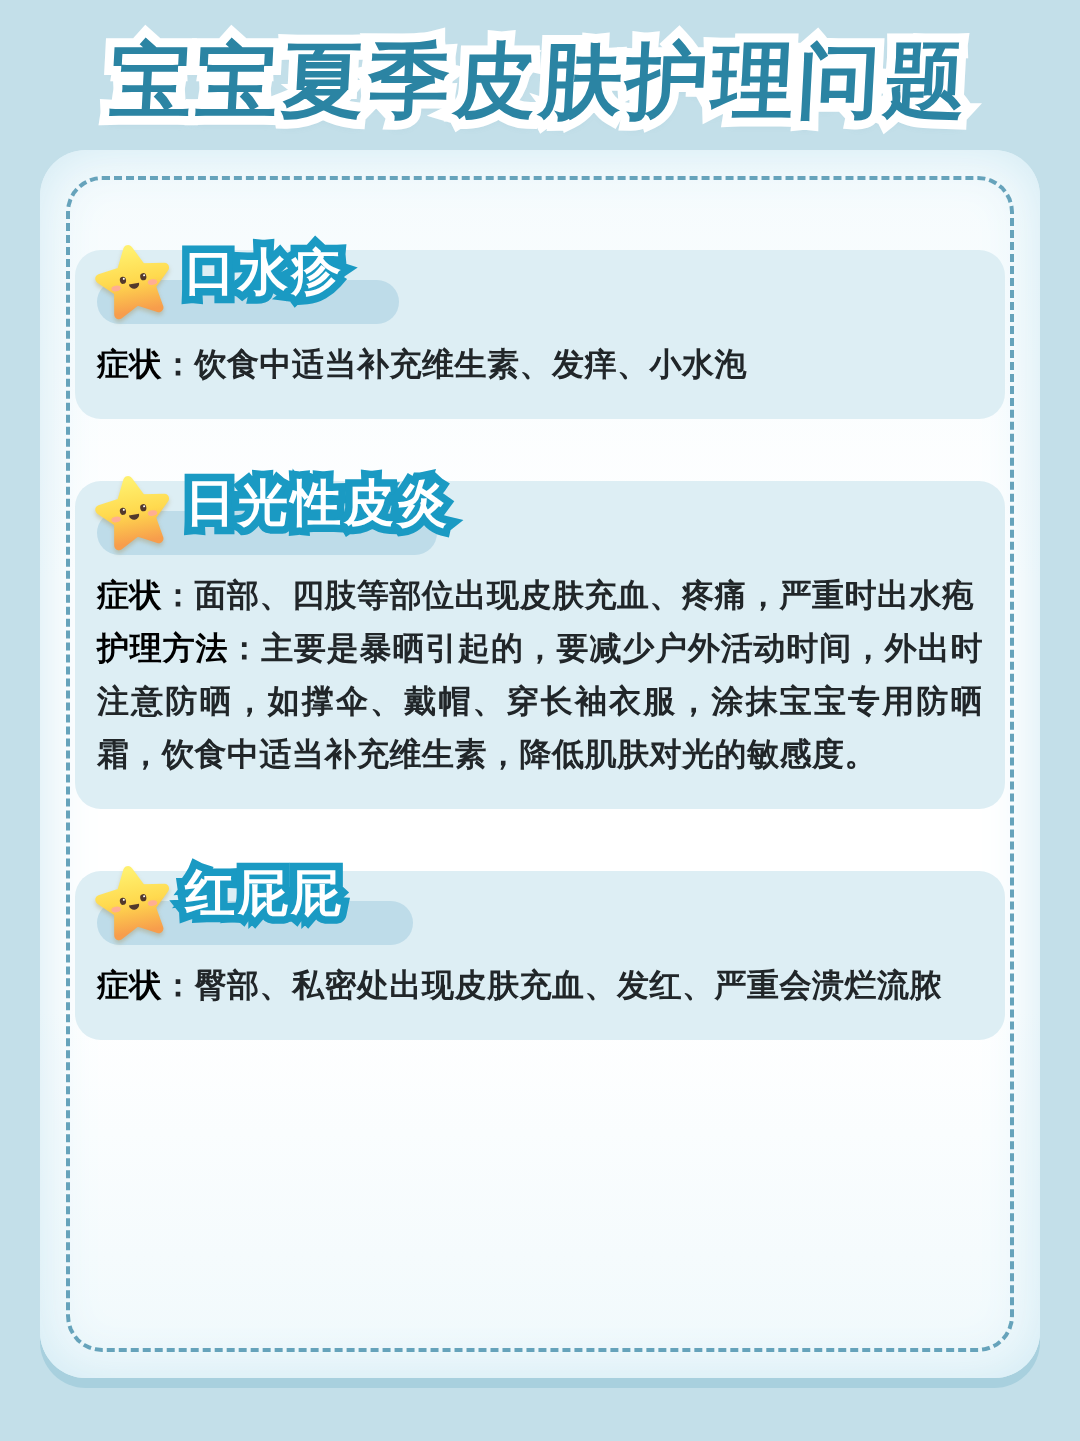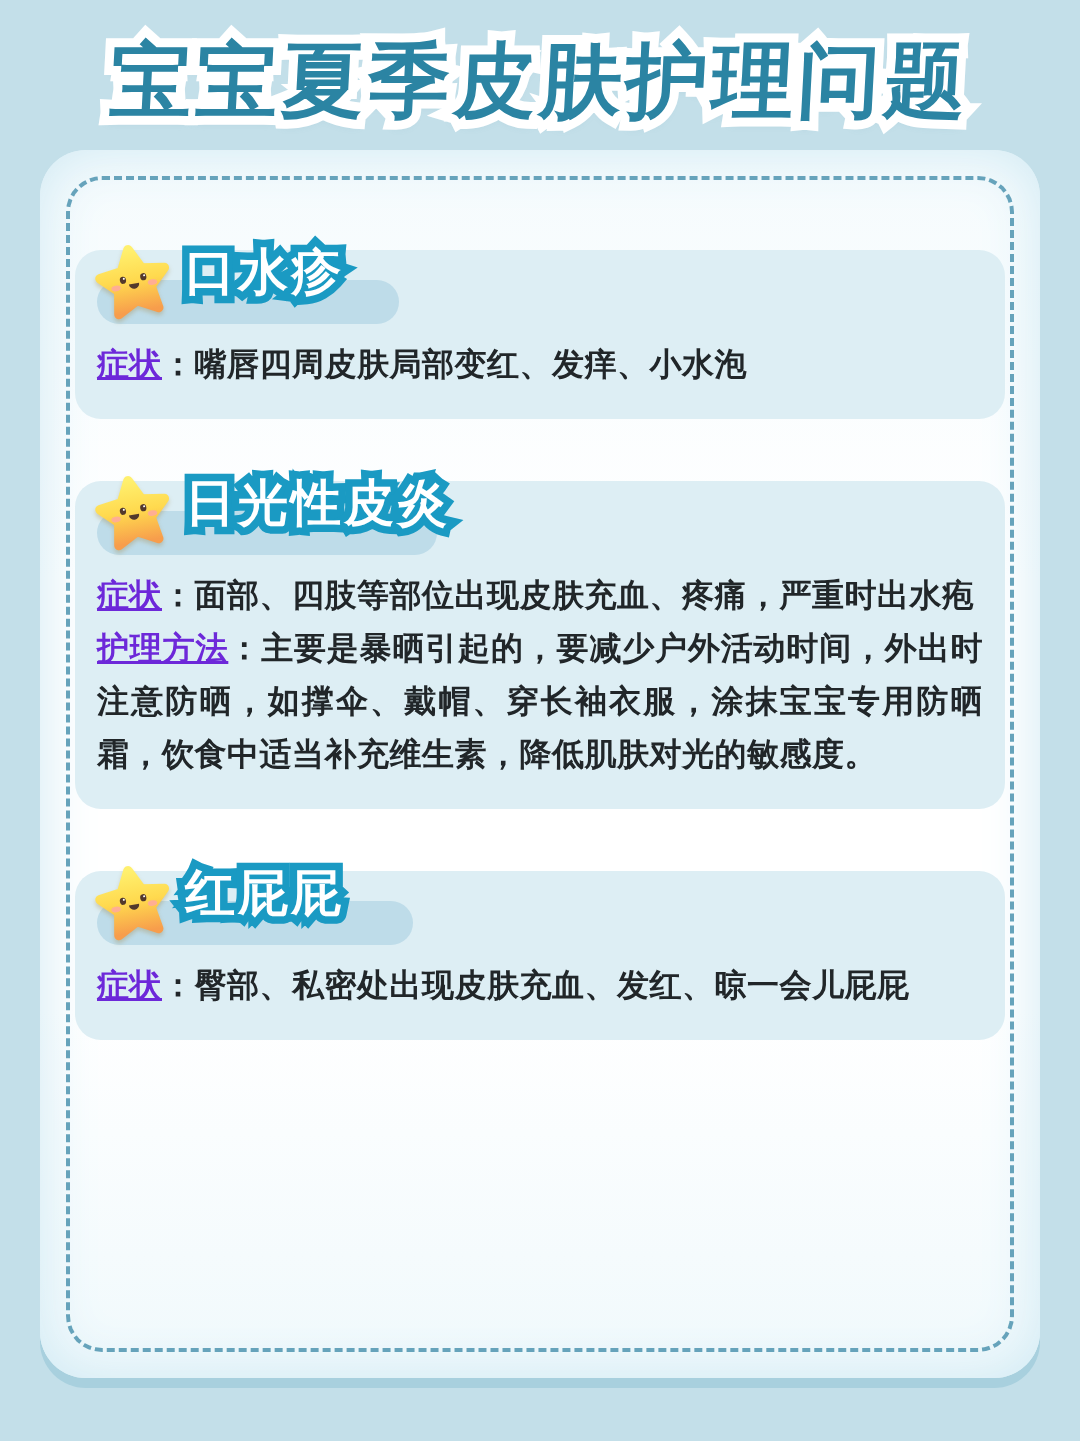--- a/index.html
+++ b/index.html
@@ -87,21 +87,21 @@
 
   
   .body-line {
     font-size: 32px;
     line-height: 53px;
     font-weight: 700;
     color: #212629;
     text-align: justify;
     letter-spacing: 0.5px;
   }
-  .red { color: #6d28d9; text-decoration: underline; }
+  .red { color: #000000; }
 
   .grad-defs { position: absolute; width: 0; height: 0; overflow: hidden; }
 </style>
 </head>
 <body>
 
 <svg class="grad-defs" aria-hidden="true">
   <defs>
     <linearGradient id="starGrad" x1="0" y1="0" x2="0" y2="1">
       <stop offset="0" stop-color="#fff06e"></stop>
@@ -136,21 +136,21 @@
             <ellipse cx="71.5" cy="55" rx="5.5" ry="3.2" fill="#ffa8a0" opacity="0.85"></ellipse>
             <path d="M44,53 a6,6 0 0 0 12,0 z" fill="#53392c"></path>
           </g>
         </svg>
       </span>
       <div class="sec-title">
         <span class="t-stroke">口水疹</span>
         <span class="t-fill">口水疹</span>
       </div>
     </div>
-    <p class="body-line"><span class="red">症状</span><span>：</span><span>嘴唇四周皮肤局部变红、发痒、小水泡</span></p>
+    <p class="body-line"><span class="red">症状</span><span>：</span><span>饮食中适当补充维生素、发痒、小水泡</span></p>
   </section>
 
   <section class="card sec1">
     <div class="sec-head">
       <span class="pill"></span>
       <span class="star">
         <svg viewBox="0 0 100 100">
           <g transform="rotate(-10 50 53)">
             <path d="M50,13 L61.8,36.8 L88,40.6 L69,59.2 L73.5,85.4 L50,73 L26.5,85.4 L31,59.2 L12,40.6 L38.2,36.8 Z" fill="url(#starGrad)" stroke="url(#starGrad)" stroke-width="11" stroke-linejoin="round"></path>
             <ellipse cx="38" cy="47" rx="3.6" ry="4.2" fill="#53392c"></ellipse>
@@ -187,15 +187,15 @@
             <ellipse cx="71.5" cy="55" rx="5.5" ry="3.2" fill="#ffa8a0" opacity="0.85"></ellipse>
             <path d="M44,53 a6,6 0 0 0 12,0 z" fill="#53392c"></path>
           </g>
         </svg>
       </span>
       <div class="sec-title">
         <span class="t-stroke">红屁屁</span>
         <span class="t-fill">红屁屁</span>
       </div>
     </div>
-    <p class="body-line"><span class="red">症状</span><span>：</span><span>臀部、私密处出现皮肤充血、发红、晾一会儿屁屁</span></p>
+    <p class="body-line"><span class="red">症状</span><span>：</span><span>臀部、私密处出现皮肤充血、发红、严重会溃烂流脓</span></p>
   </section>
 </div>
 
 </body></html>

